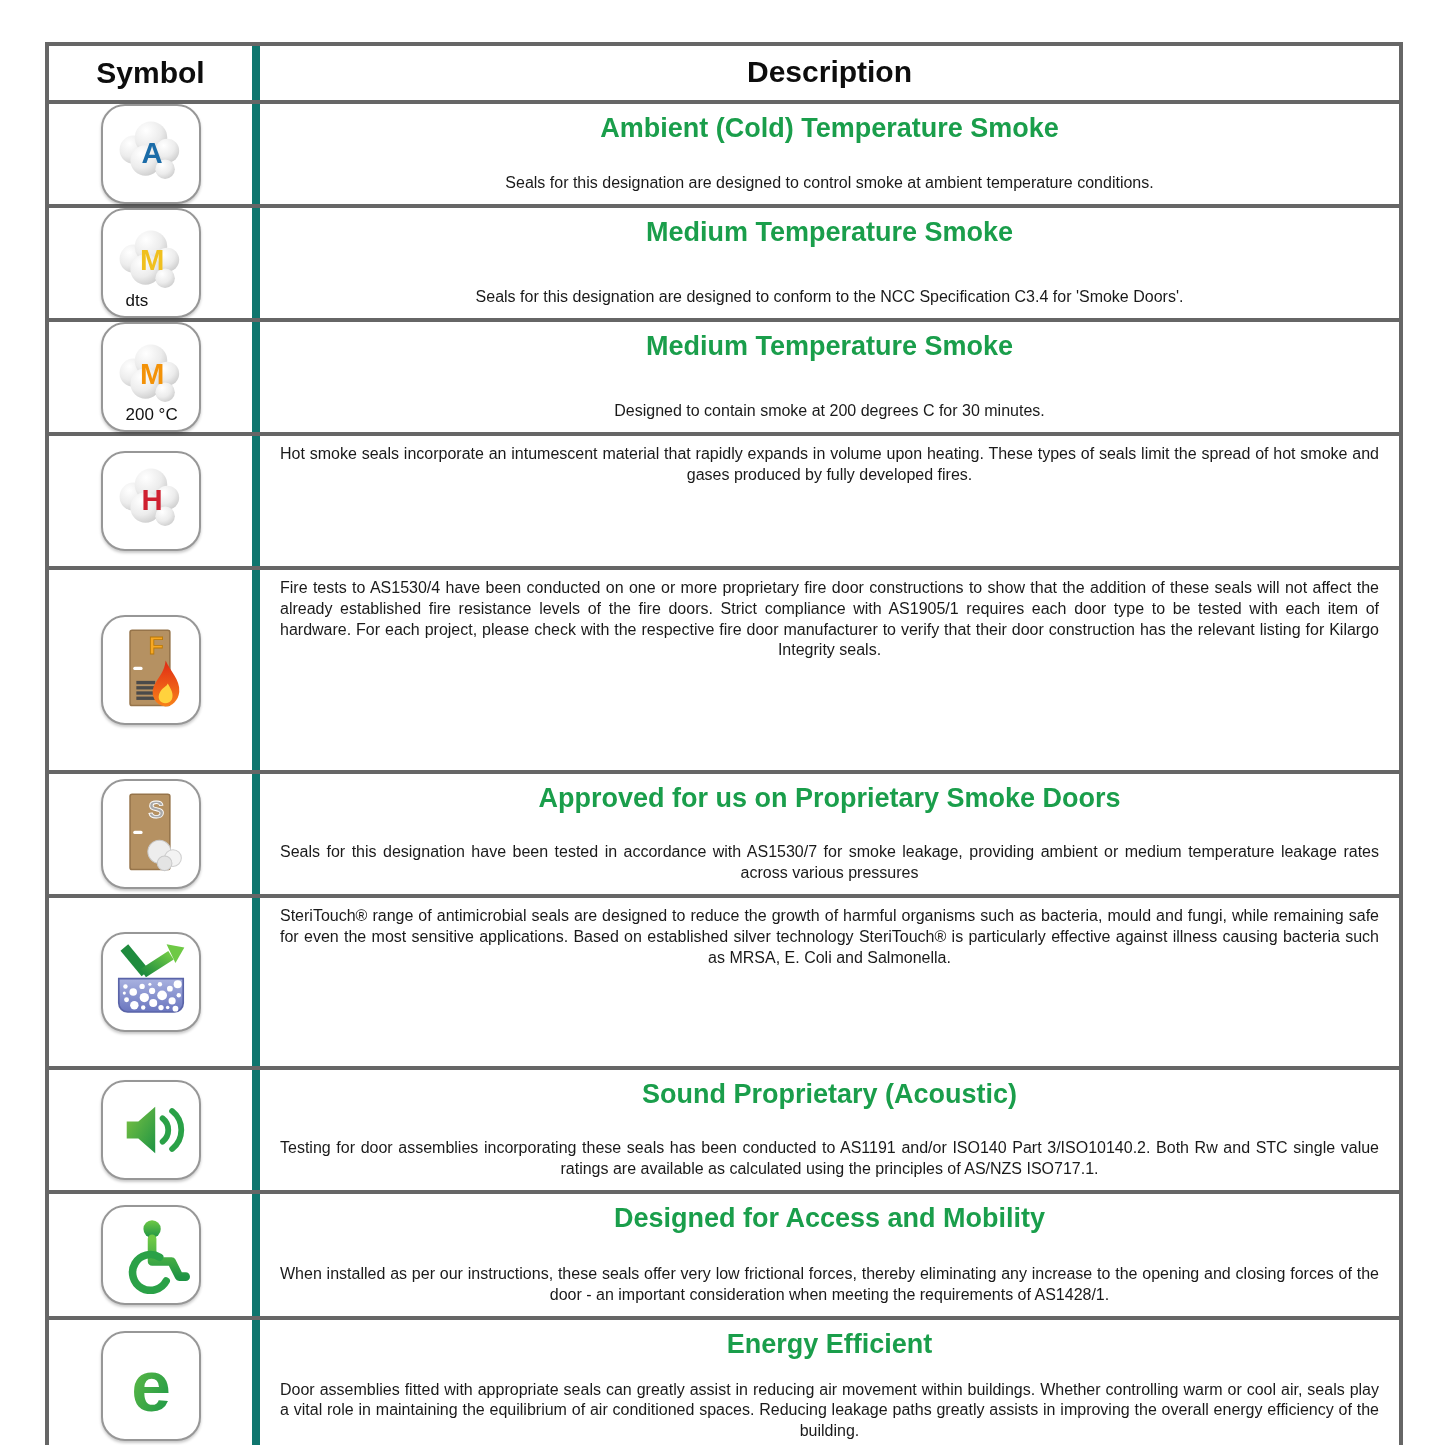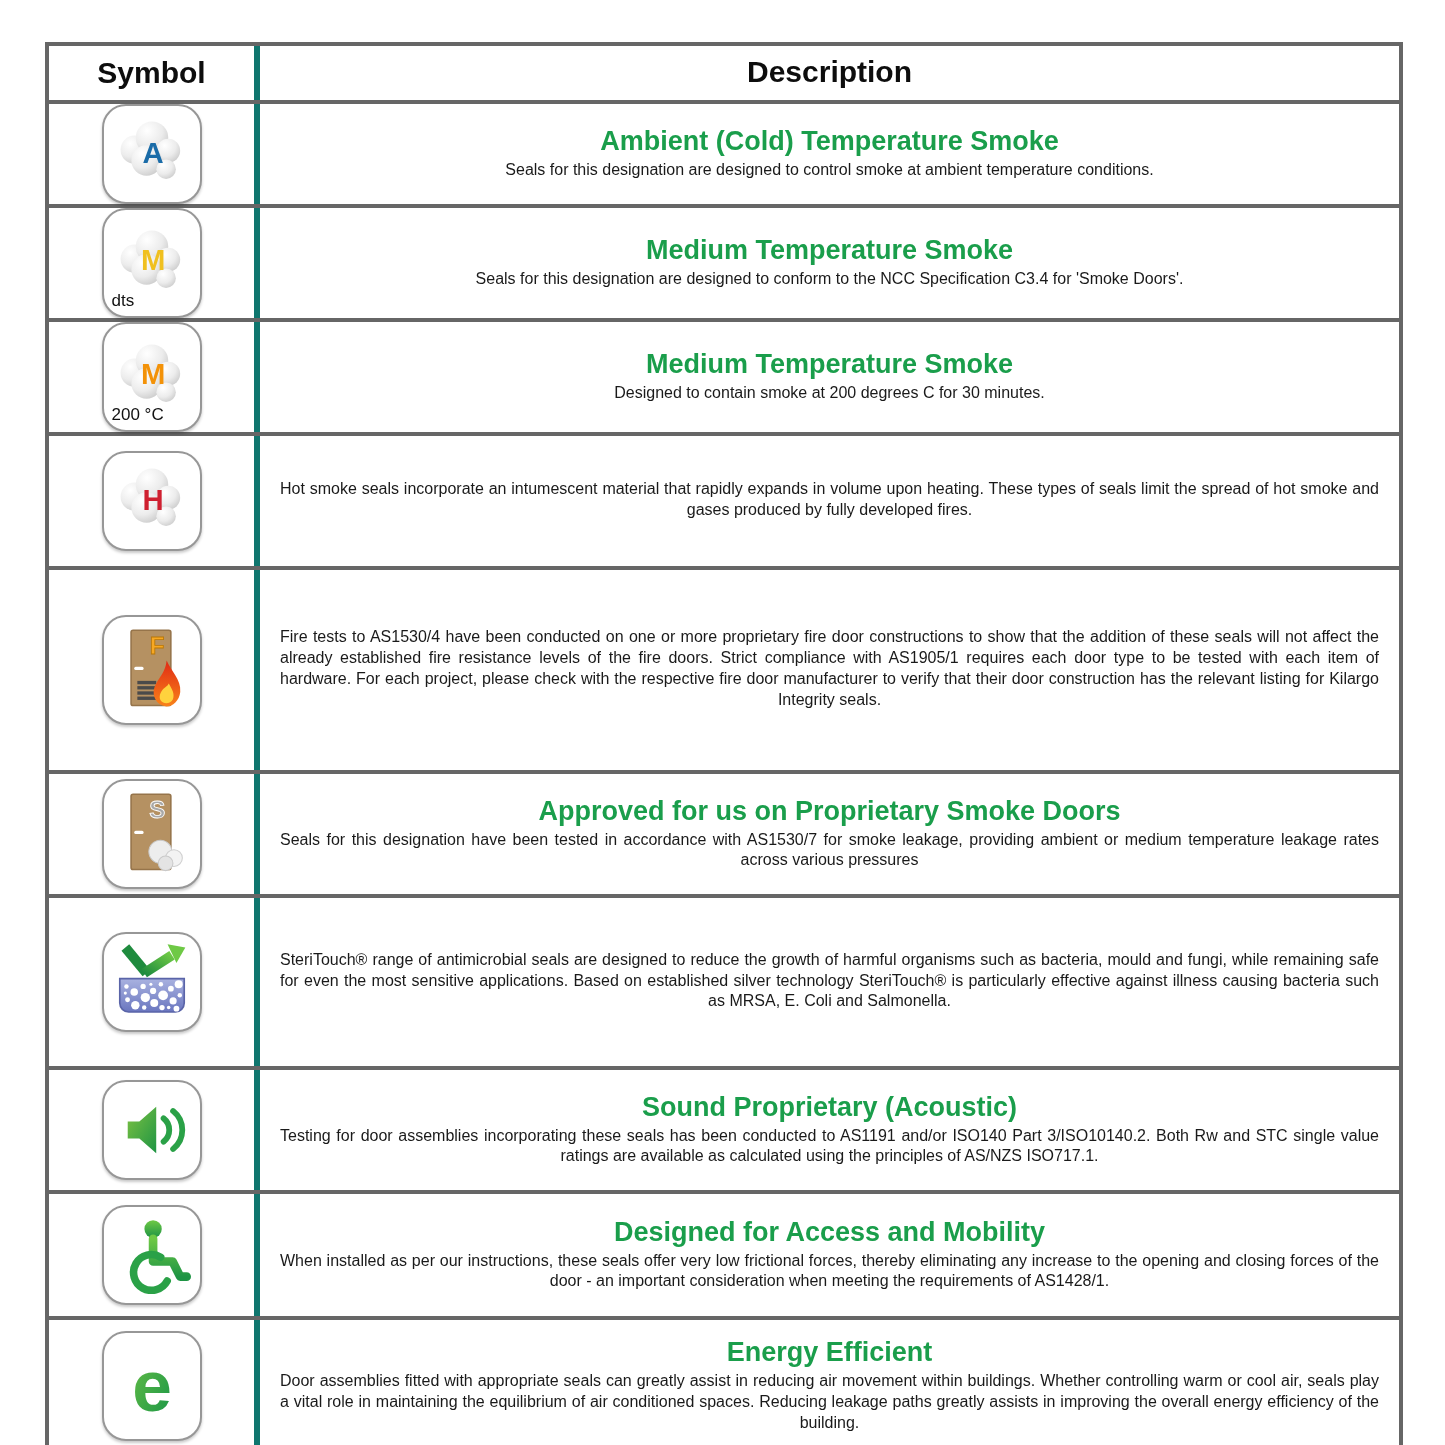--- a/index.html
+++ b/index.html
@@ -7,26 +7,26 @@
     width:1445px;height:1445px;background:#ffffff;position:relative;
     font-family:"Liberation Sans", sans-serif;color:#1a1a1a;
   }
   .tbl{
     position:absolute;left:45px;top:42px;width:1358px;
     border:4px solid #666666;box-sizing:border-box;background:#fff;
   }
   .row{display:flex;border-top:4px solid #666666;}
   .row.header-row{border-top:none;}
   .cell-sym{
-    flex:0 0 211px;border-right:6px solid #0f766e;
+    flex:0 0 211px;border-right:8px solid #0f766e;
     display:flex;align-items:center;justify-content:center;box-sizing:border-box;
   }
   .cell-desc{
     flex:1;padding:8px 20px 10px;box-sizing:border-box;
-    display:flex;flex-direction:column;justify-content:center;
+    display:flex;flex-direction:column;justify-content:space-between;
   }
   .hdr-txt{font-size:30px;font-weight:bold;color:#0d0d0d;text-align:center;width:100%;}
   .header-row .cell-sym,.header-row .cell-desc{min-height:54px;align-items:center;justify-content:center;}
   .title{
     color:#1a9e4b;font-size:27px;font-weight:600;text-align:center;
     line-height:1.22;margin-bottom:2px;
   }
   .body-text{
     font-size:16px;line-height:1.3;color:#1a1a1a;
     text-align:justify;text-align-last:center;
@@ -34,21 +34,21 @@
   .h1{min-height:96px}.h2{min-height:86px}.h3{min-height:86px}.h4{min-height:130px}
   .h5{min-height:200px}.h6{min-height:120px}.h7{min-height:168px}.h8{min-height:120px}
   .h9{min-height:122px}.h10{min-height:132px}
   .badge{
     width:96px;height:96px;background:#ffffff;border:2px solid #979797;border-radius:24px;
     box-shadow:0 2px 3px rgba(0,0,0,.22);
     position:relative;display:flex;align-items:center;justify-content:center;
   }
   .badge.tall{height:106px;}
   .sub-label{
-    position:absolute;bottom:5px;left:8px;font-size:17px;color:#111;
+    position:absolute;bottom:5px;left:23px;font-size:17px;color:#111;
     letter-spacing:0;white-space:nowrap;
   }
 </style>
 </head>
 <body>
 
 <div class="tbl">
 
   <div class="row header-row">
     <div class="cell-sym">

